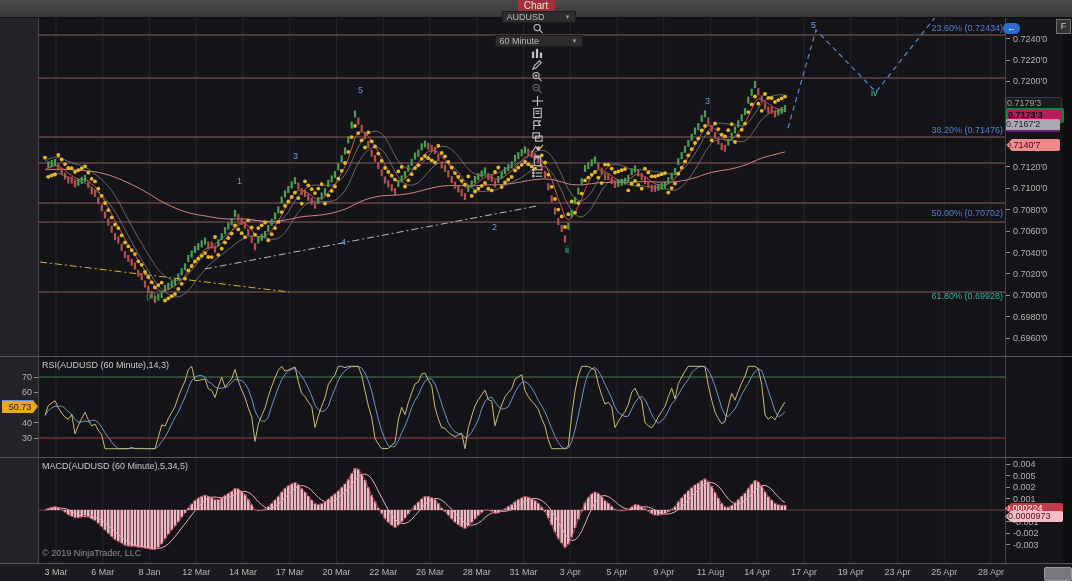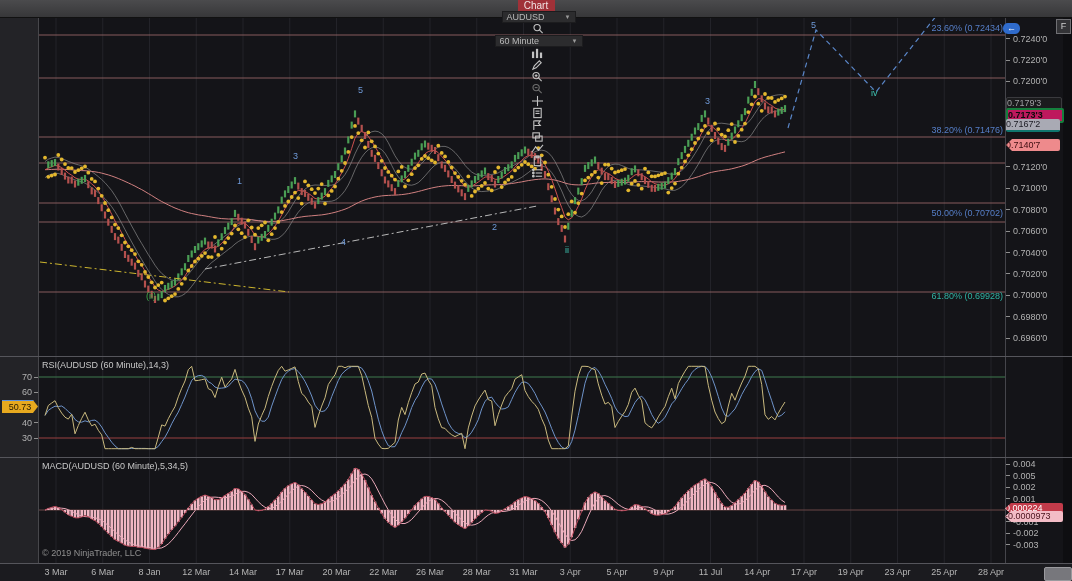--- a/index.html
+++ b/index.html
@@ -33,21 +33,21 @@
   .tickdash{position:absolute;width:4px;height:1px;background:#8f8f8f;z-index:14;}
   .datelabel{position:absolute;font-size:9px;color:#b5b5b5;width:44px;text-align:center;z-index:14;}
   .date-strip{position:absolute;left:0;top:564px;width:1072px;height:17px;background:#1b1b1f;z-index:10;}
   .scroll-thumb{position:absolute;left:1044px;top:567px;width:26px;height:12px;background:#77777c;
                 border:1px solid #9a9a9e;border-radius:2px;z-index:16;}
   
   .pmarker{position:absolute;left:1006px;width:54px;font-size:9px;line-height:11px;height:11px;
            text-align:left;z-index:18;border-radius:2px;}
   .pm-dark{background:#1b1b1d;color:#9f9fa3;border:1px solid #3a3a3e;}
   .pm-white{background:#be185d;color:#0a0a0a;font-weight:bold;border:2px solid #15803d;}
-  .pm-steel{background:#a9aab4;color:#1c1c24;border-bottom:2px solid #0f766e;}
+  .pm-steel{background:#a9aab4;color:#1c1c24;border-bottom:2px solid #701a75;}
   .pm-red{background:#ee8a8c;color:#3c0d10;clip-path:polygon(6px 0,100% 0,100% 100%,6px 100%,0 50%);height:12px;line-height:12px;}
   .mm-red{background:#c23b4a;color:#fff;clip-path:polygon(6px 0,100% 0,100% 100%,6px 100%,0 50%);}
   .mm-pink{background:#f3bcc6;color:#48131c;clip-path:polygon(6px 0,100% 0,100% 100%,6px 100%,0 50%);}
   .rsi-marker{position:absolute;left:2px;width:36px;height:12px;background:#e7a91f;color:#241a02;
               font-size:9px;line-height:12px;text-align:center;z-index:18;
               clip-path:polygon(0 0,86% 0,100% 50%,86% 100%,0 100%);border-top:1px solid #5d8fd8;}
   .fiblabel{position:absolute;right:69px;font-size:9px;z-index:13;padding-bottom:1px;white-space:nowrap;}
   .wave{position:absolute;font-size:9px;z-index:13;}
   .fbutton{position:absolute;left:1056px;top:19px;width:13px;height:13px;background:#333336;
            border:1px solid #707074;color:#cfcfcf;font-size:9px;line-height:13px;text-align:center;z-index:20;}
@@ -1004,21 +1004,21 @@
       <div class="datelabel" style="left: 221px; top: 567px;">14 Mar</div>
       <div class="datelabel" style="left: 267.75px; top: 567px;">17 Mar</div>
       <div class="datelabel" style="left: 314.5px; top: 567px;">20 Mar</div>
       <div class="datelabel" style="left: 361.25px; top: 567px;">22 Mar</div>
       <div class="datelabel" style="left: 408px; top: 567px;">26 Mar</div>
       <div class="datelabel" style="left: 454.75px; top: 567px;">28 Mar</div>
       <div class="datelabel" style="left: 501.5px; top: 567px;">31 Mar</div>
       <div class="datelabel" style="left: 548.25px; top: 567px;">3 Apr</div>
       <div class="datelabel" style="left: 595px; top: 567px;">5 Apr</div>
       <div class="datelabel" style="left: 641.75px; top: 567px;">9 Apr</div>
-      <div class="datelabel" style="left: 688.5px; top: 567px;">11 Jul</div>
+      <div class="datelabel" style="left: 688.5px; top: 567px;">11 Aug</div>
       <div class="datelabel" style="left: 735.25px; top: 567px;">14 Apr</div>
       <div class="datelabel" style="left: 782px; top: 567px;">17 Apr</div>
       <div class="datelabel" style="left: 828.75px; top: 567px;">19 Apr</div>
       <div class="datelabel" style="left: 875.5px; top: 567px;">23 Apr</div>
       <div class="datelabel" style="left: 922.25px; top: 567px;">25 Apr</div>
       <div class="datelabel" style="left: 969px; top: 567px;">28 Apr</div>
     </div>
 </div>
 
 </body></html>

